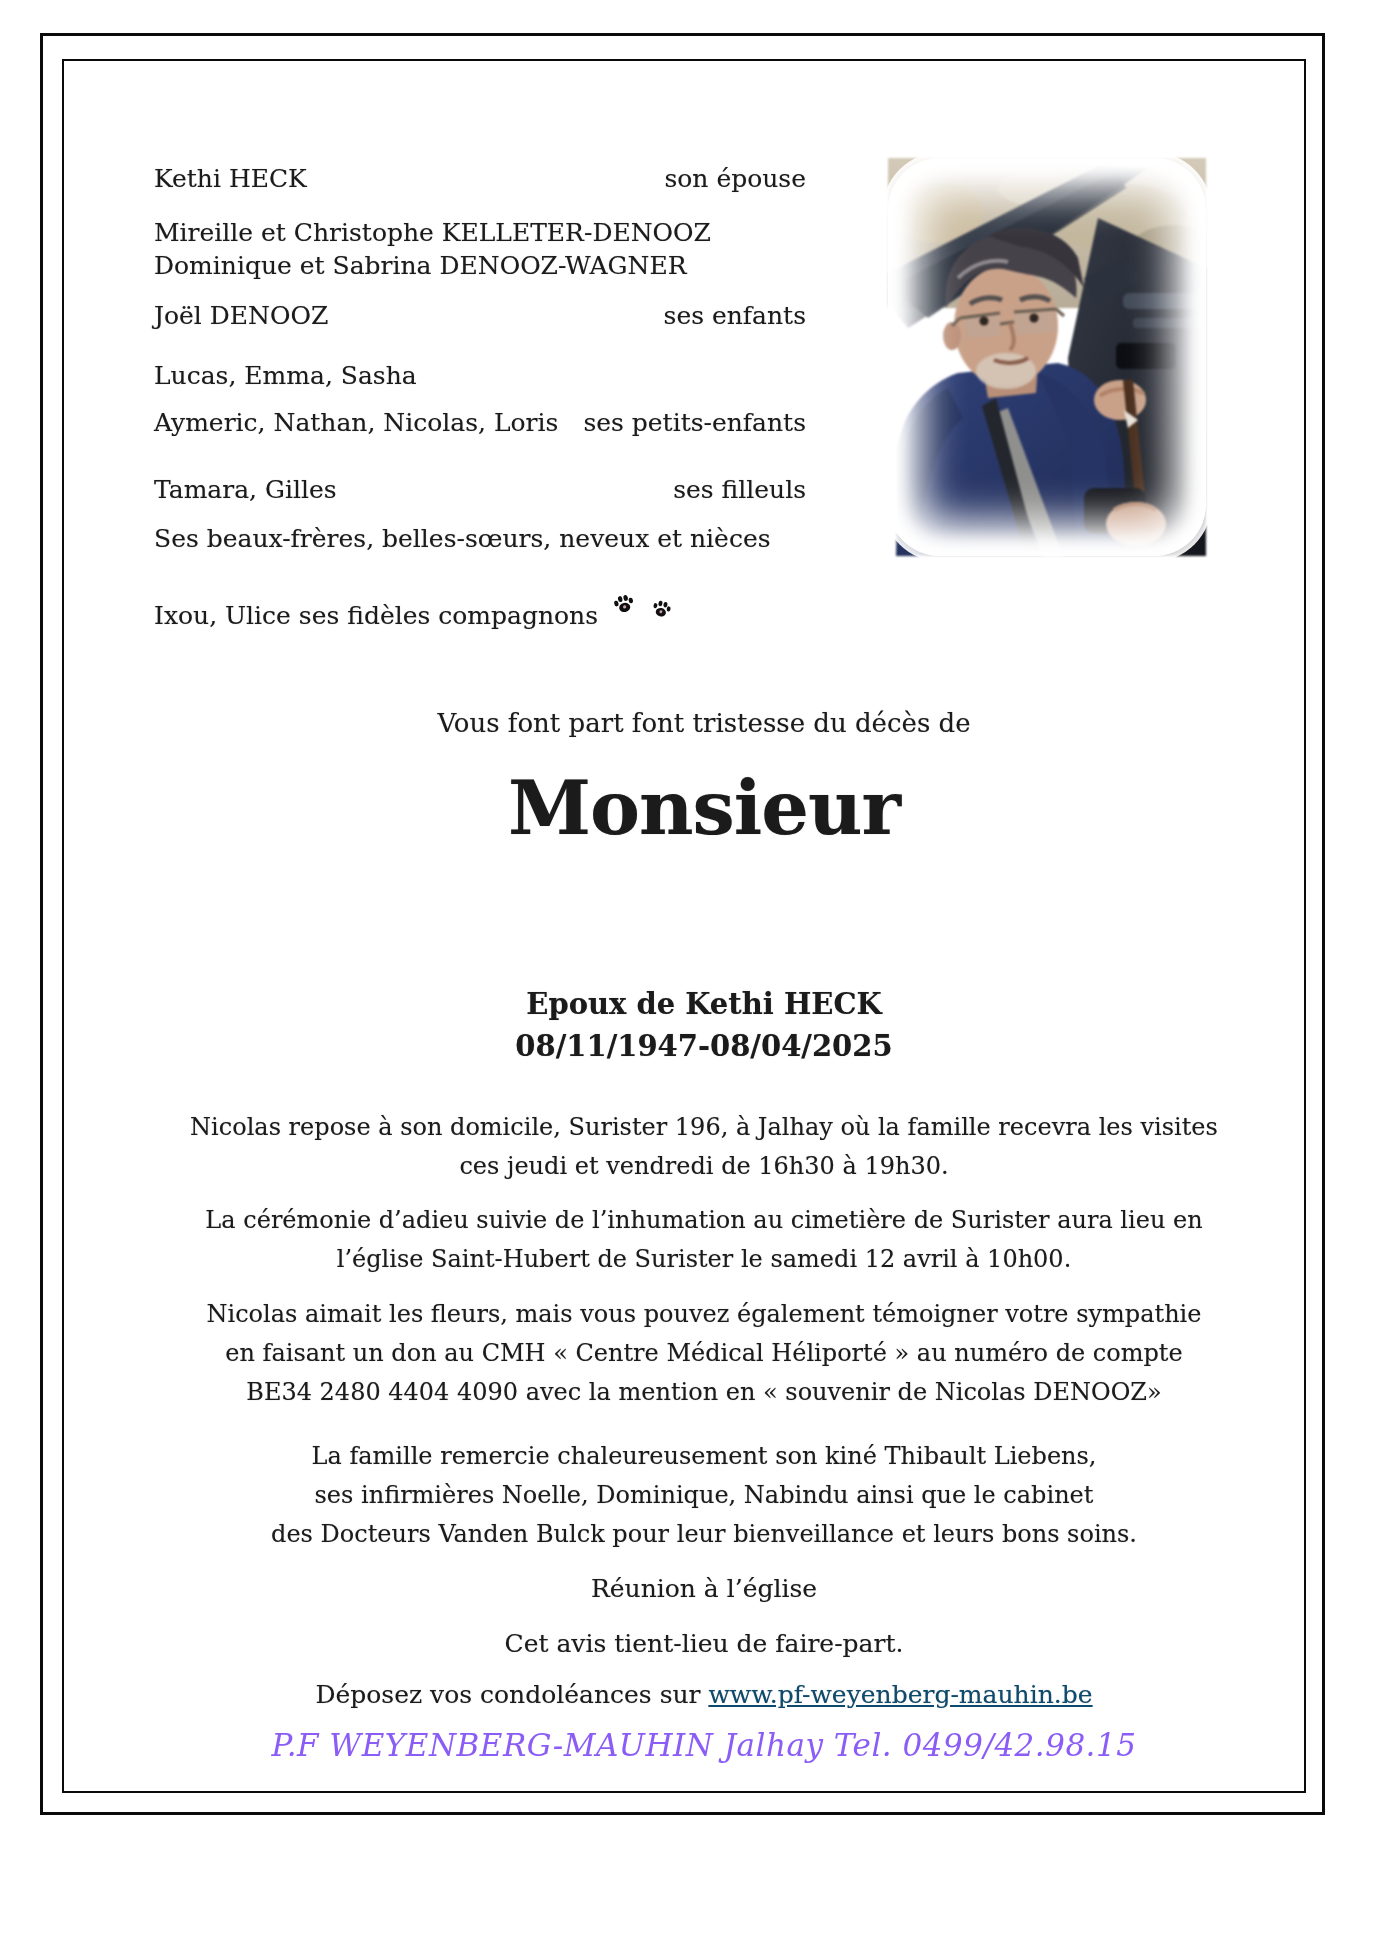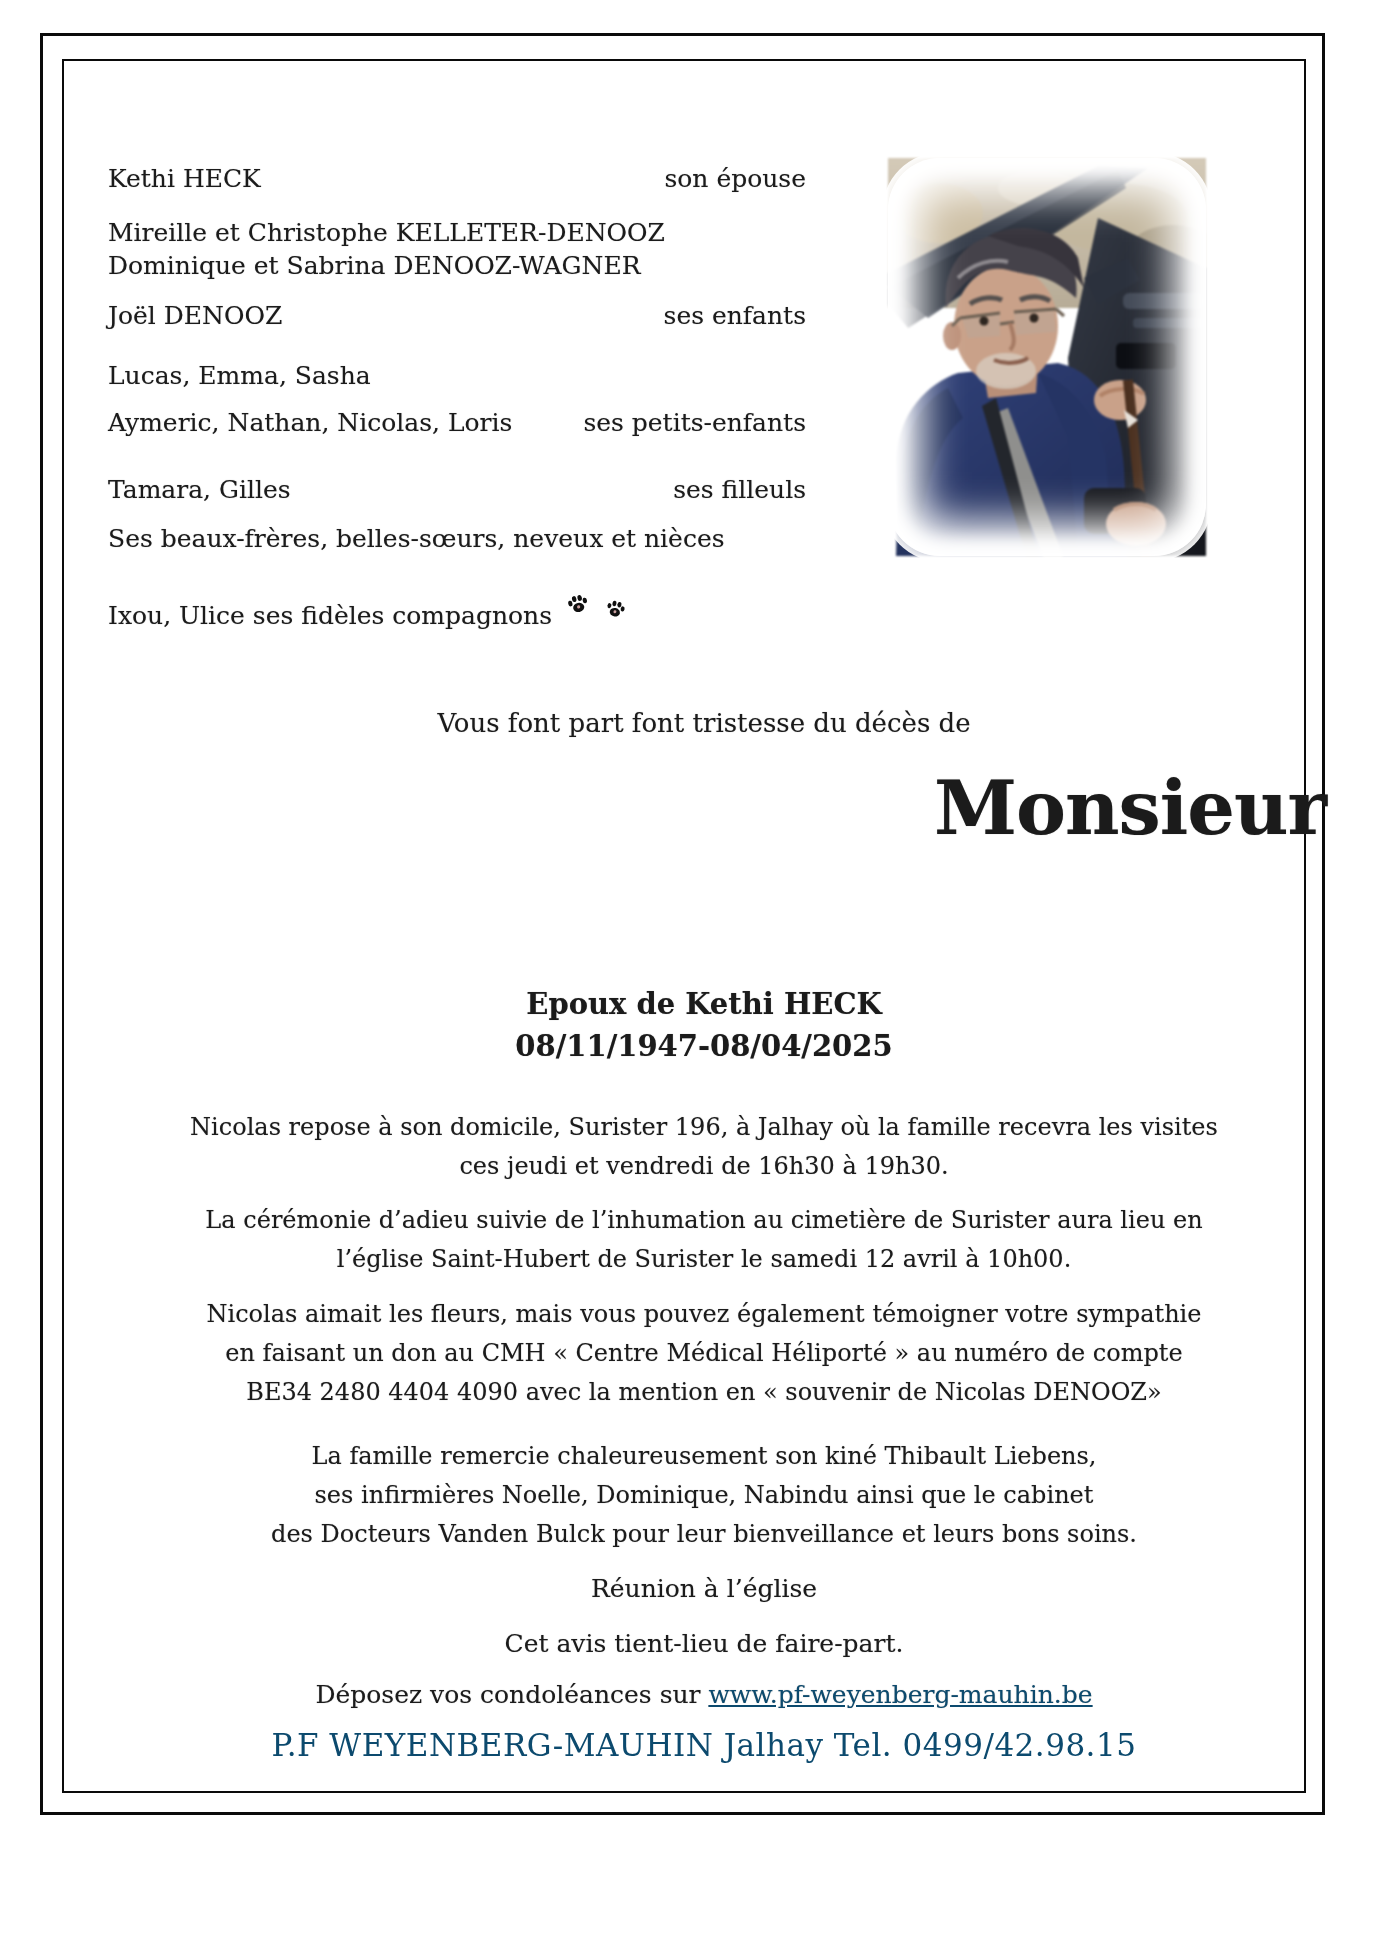--- a/index.html
+++ b/index.html
@@ -13,38 +13,38 @@
   }
   .inner-frame{
     position:absolute;left:62px;top:59px;width:1244px;height:1734px;
     border:2px solid #0a0a0a;box-sizing:border-box;
   }
   .row{
     position:absolute;left:108px;width:698px;display:flex;
     justify-content:space-between;align-items:baseline;
     font-size:25px;line-height:33px;text-shadow:0 0 1px rgba(0,0,0,.35);
   }
-  .row .nm{white-space:nowrap;}
+  .row .nm{white-space:nowrap;margin-left:46px;}
   .row .rel{white-space:nowrap;margin-top:12px;}
   .nm-with-paws{display:flex;align-items:baseline;gap:14px;text-align:center;}
   .paw{position:relative;top:-8px;display:inline-block;}
   .paw.p2{top:-4px;transform:rotate(14deg);}
   .centered{
     position:absolute;left:82px;width:1244px;text-align:center;
     text-shadow:0 0 1px rgba(0,0,0,.35);
   }
   .announce{font-size:26px;line-height:34px;}
-  .big-title{font-weight:bold;letter-spacing:-1px;line-height:1.08;text-align:right;}
+  .big-title{font-weight:bold;letter-spacing:-1px;line-height:1.08;}
   .t1{font-size:75px;}
   .t2{font-size:78px;}
   .sub{font-weight:bold;font-size:29px;line-height:36px;}
   .para{font-size:24px;line-height:39px;}
   .single{font-size:25px;line-height:34px;}
   .footer-line{
-    font-size:31px;line-height:38px;color:#0c4a6e;text-shadow:none;letter-spacing:0.5px;
+    font-size:31px;line-height:38px;color:#8b5cf6;text-shadow:none;letter-spacing:0.5px;font-style:italic;
   }
   .cond-link{text-decoration:underline;cursor:pointer;}
   .photo-wrap{
     position:absolute;left:888px;top:158px;width:318px;height:398px;
   }
   .photo-wrap svg.photo{display:block;width:318px;height:398px;filter:blur(1.1px);}
   .photo-feather{
     position:absolute;inset:0;pointer-events:none;border-radius:52px;
     box-shadow:inset 0 0 42px 34px #ffffff, inset 0 0 18px 10px rgba(255,255,255,.85);
   }

